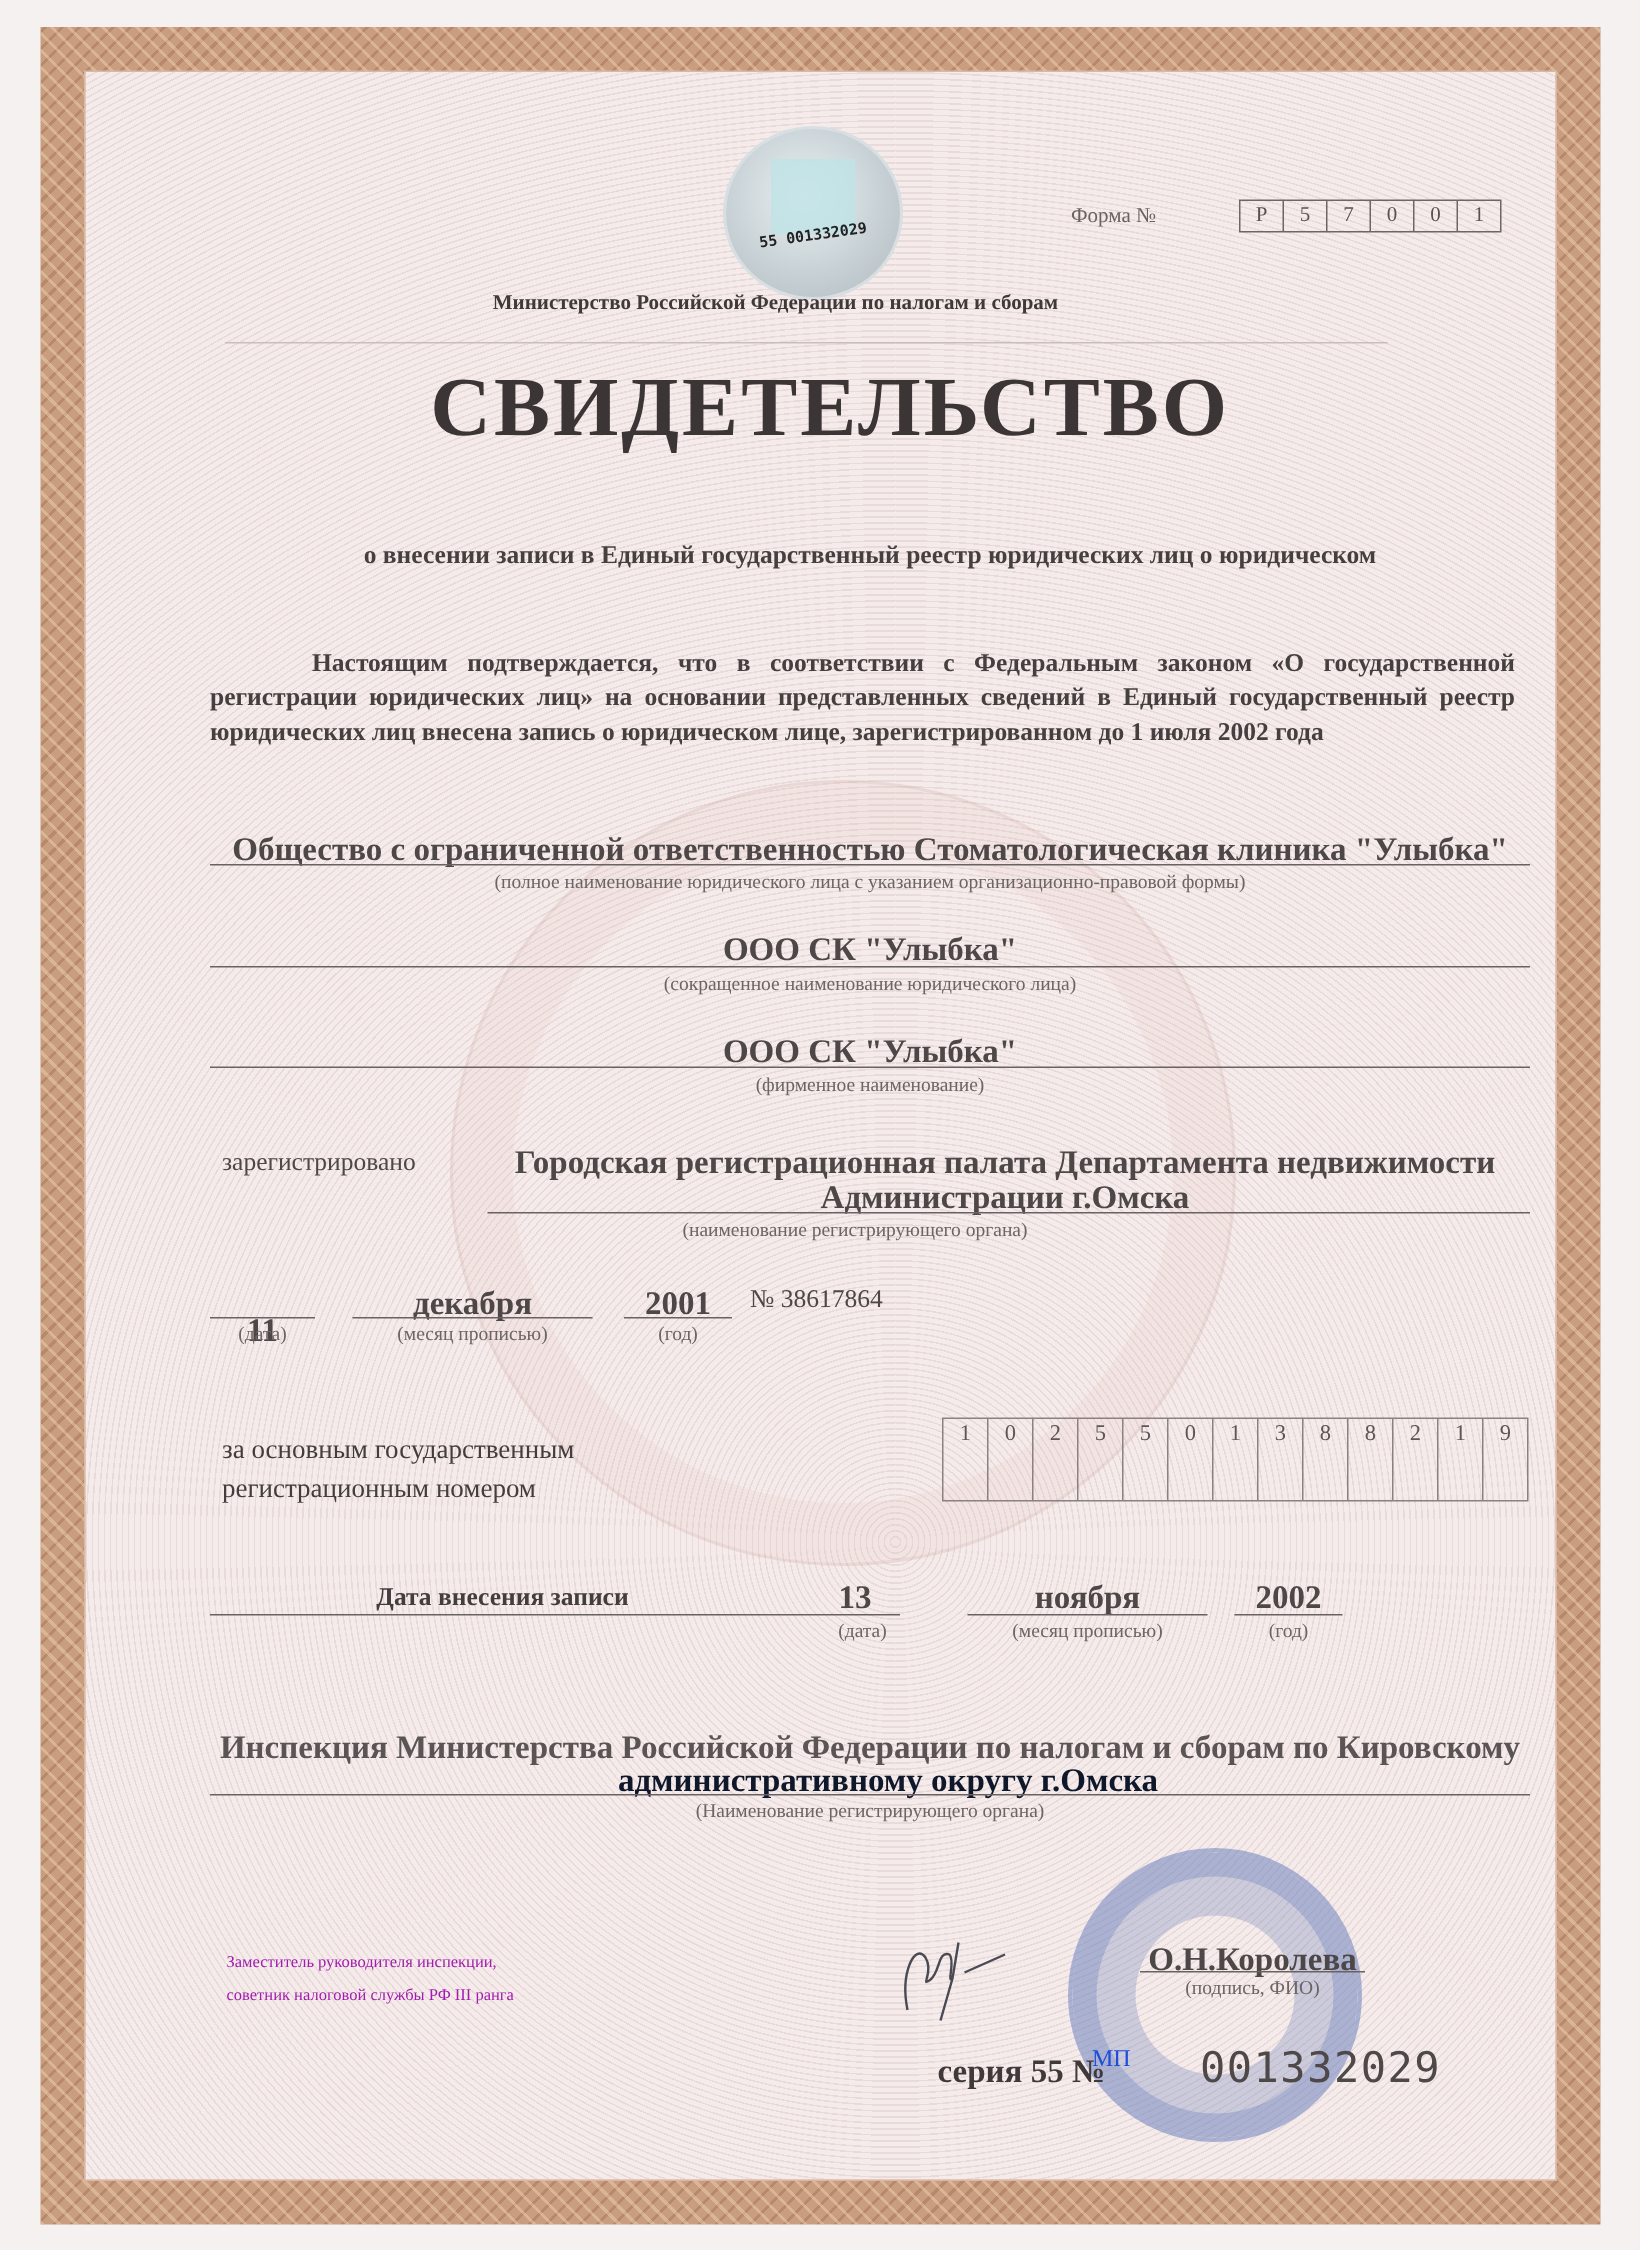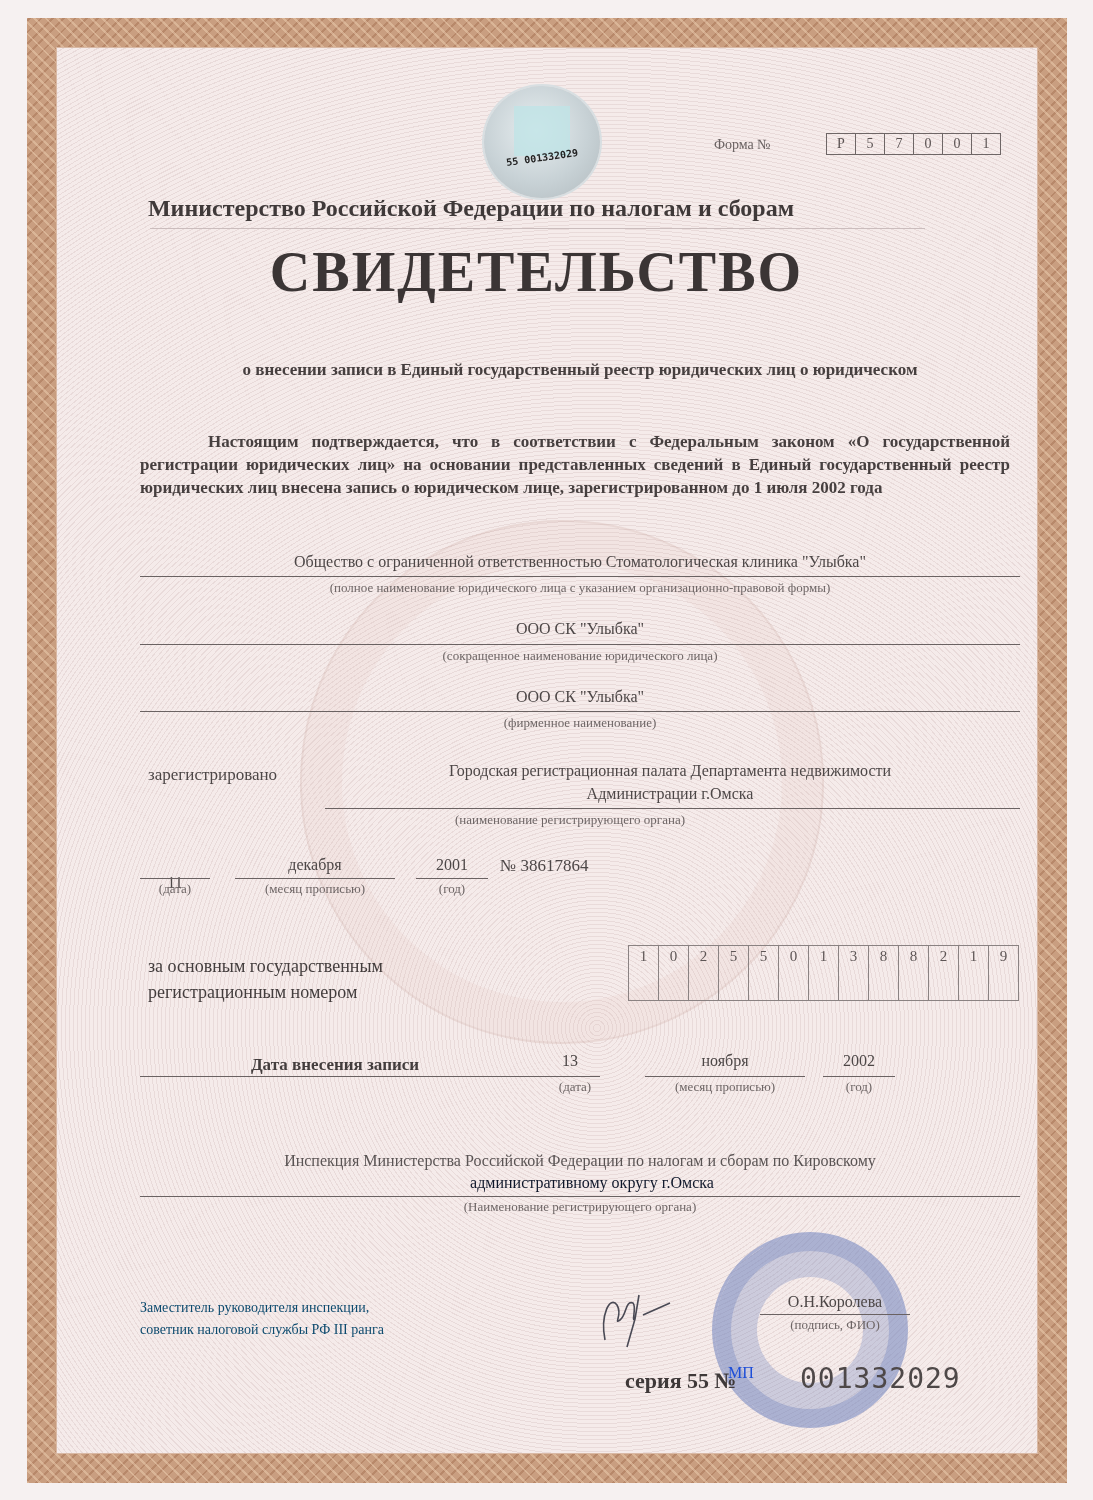--- a/index.html
+++ b/index.html
@@ -56,26 +56,26 @@
   .hologram-num {
     position: absolute; left: 22px; top: 66px; font-family: "DejaVu Sans Mono", monospace; font-size: 10px;
     color: #222; transform: rotate(-8deg); font-weight: bold; letter-spacing: 0;
   }
   .form-label { left: 714px; top: 137px; font-size: 14px; color: #6a6262; }
   .form-boxes { left: 826px; top: 133px; display: flex; border: 1px solid #6e6666; }
   .form-boxes span {
     width: 28px; height: 20px; border-right: 1px solid #6e6666; text-align: center; font-size: 14px; line-height: 20px; color:#5a5252;
   }
   .form-boxes span:last-child { border-right: none; }
-  .ministry { left: 0; width: 942px; top: 195px; text-align: center; font-size: 24px; font-weight: bold; color: #3f3939; }
+  .ministry { left: 0; width: 942px; top: 195px; text-align: center; font-size: 14px; font-weight: bold; color: #3f3939; padding-left: 46px; }
   .ministry-line { left: 150px; width: 775px; top: 228px; border-top: 1px solid #cbbdbd; }
-  .title { left: 0; width: 1073px; top: 240px; text-align: center; font-size: 56px; font-weight: bold; letter-spacing: 2px; color: #3b3535; }
+  .title { left: 0; width: 1073px; top: 240px; text-align: center; font-size: 56px; font-weight: bold; letter-spacing: 2px; color: #3b3535; padding-left: 17px; }
   .subtitle { left: 140px; width: 880px; top: 358px; text-align: center; font-size: 17px; font-weight: bold; line-height: 24px; color:#463f3f; }
   .para { left: 140px; width: 870px; top: 430px; text-align: justify; font-size: 17px; font-weight: bold; line-height: 23px; text-indent: 68px; color:#463f3f; }
-  .field-value { text-align: center; font-size: 16px; color: #4d4747; }
+  .field-value { text-align: center; font-size: 22px; color: #4d4747; font-weight: bold; }
   .field-line { border-top: 1px solid #6a6262; }
   .field-caption { text-align: center; font-size: 13px; color: #6d6565; }
   .bold-label { font-size: 18px; font-weight: normal; color: #433d3d; line-height: 26px; }
   .ogrn { left: 628px; top: 945px; display: flex; border: 1px solid #8a8282; height: 54px; }
   .ogrn span { width: 29px; border-right: 1px solid #8a8282; text-align: center; font-size: 15px; padding-top: 2px; color:#5e5656; }
   .ogrn span:last-child { border-right: none; }
   .stamp {
     position: absolute; left: 712px; top: 1232px; width: 190px; height: 190px; border-radius: 50%;
     border: 3px solid rgba(110,130,190,0.55);
     box-shadow: inset 0 0 0 14px rgba(255,255,255,0), inset 0 0 0 16px rgba(110,130,190,0.35), inset 0 0 0 40px rgba(255,255,255,0), inset 0 0 0 42px rgba(110,130,190,0.3);
@@ -180,21 +180,21 @@
 
 <div class="abs field-value" style="left:823px;width:72px;top:1052px;">2002</div>
 <div class="abs field-line" style="left:823px;width:72px;top:1076px;"></div>
 <div class="abs field-caption" style="left:823px;width:72px;top:1079px;">(год)</div>
 
 <div class="abs field-value" style="left:140px;width:880px;top:1152px;color:#5a5454;">Инспекция Министерства Российской Федерации по налогам и сборам по Кировскому</div>
 <div class="abs field-value" style="left:152px;width:880px;top:1174px;color:#0f172a;">административному округу г.Омска</div>
 <div class="abs field-line" style="left:140px;width:880px;top:1196px;"></div>
 <div class="abs field-caption" style="left:140px;width:880px;top:1199px;">(Наименование регистрирующего органа)</div>
 
-<div class="abs" style="left:140px;top:1297px;font-size:14px;line-height:22px;color:#0c4a6e;">
+<div class="abs" style="left:151px;top:1297px;font-size:11px;line-height:22px;color:#a21caf;">
   <div>Заместитель руководителя инспекции,</div>
   <div>советник налоговой службы РФ III ранга</div>
 </div>
 
 <svg class="abs signature" viewBox="0 0 80 70">
   <path d="M10 55 C 5 30, 15 10, 22 20 C 28 30, 18 40, 25 35 C 32 30, 30 15, 38 18 C 42 22, 36 38, 40 34 L 44 10 M 40 34 L 32 62 M 48 30 L 75 18" stroke="#4a4a55" stroke-width="1.6" fill="none"></path>
 </svg>
 
 <div class="stamp"></div>
 

